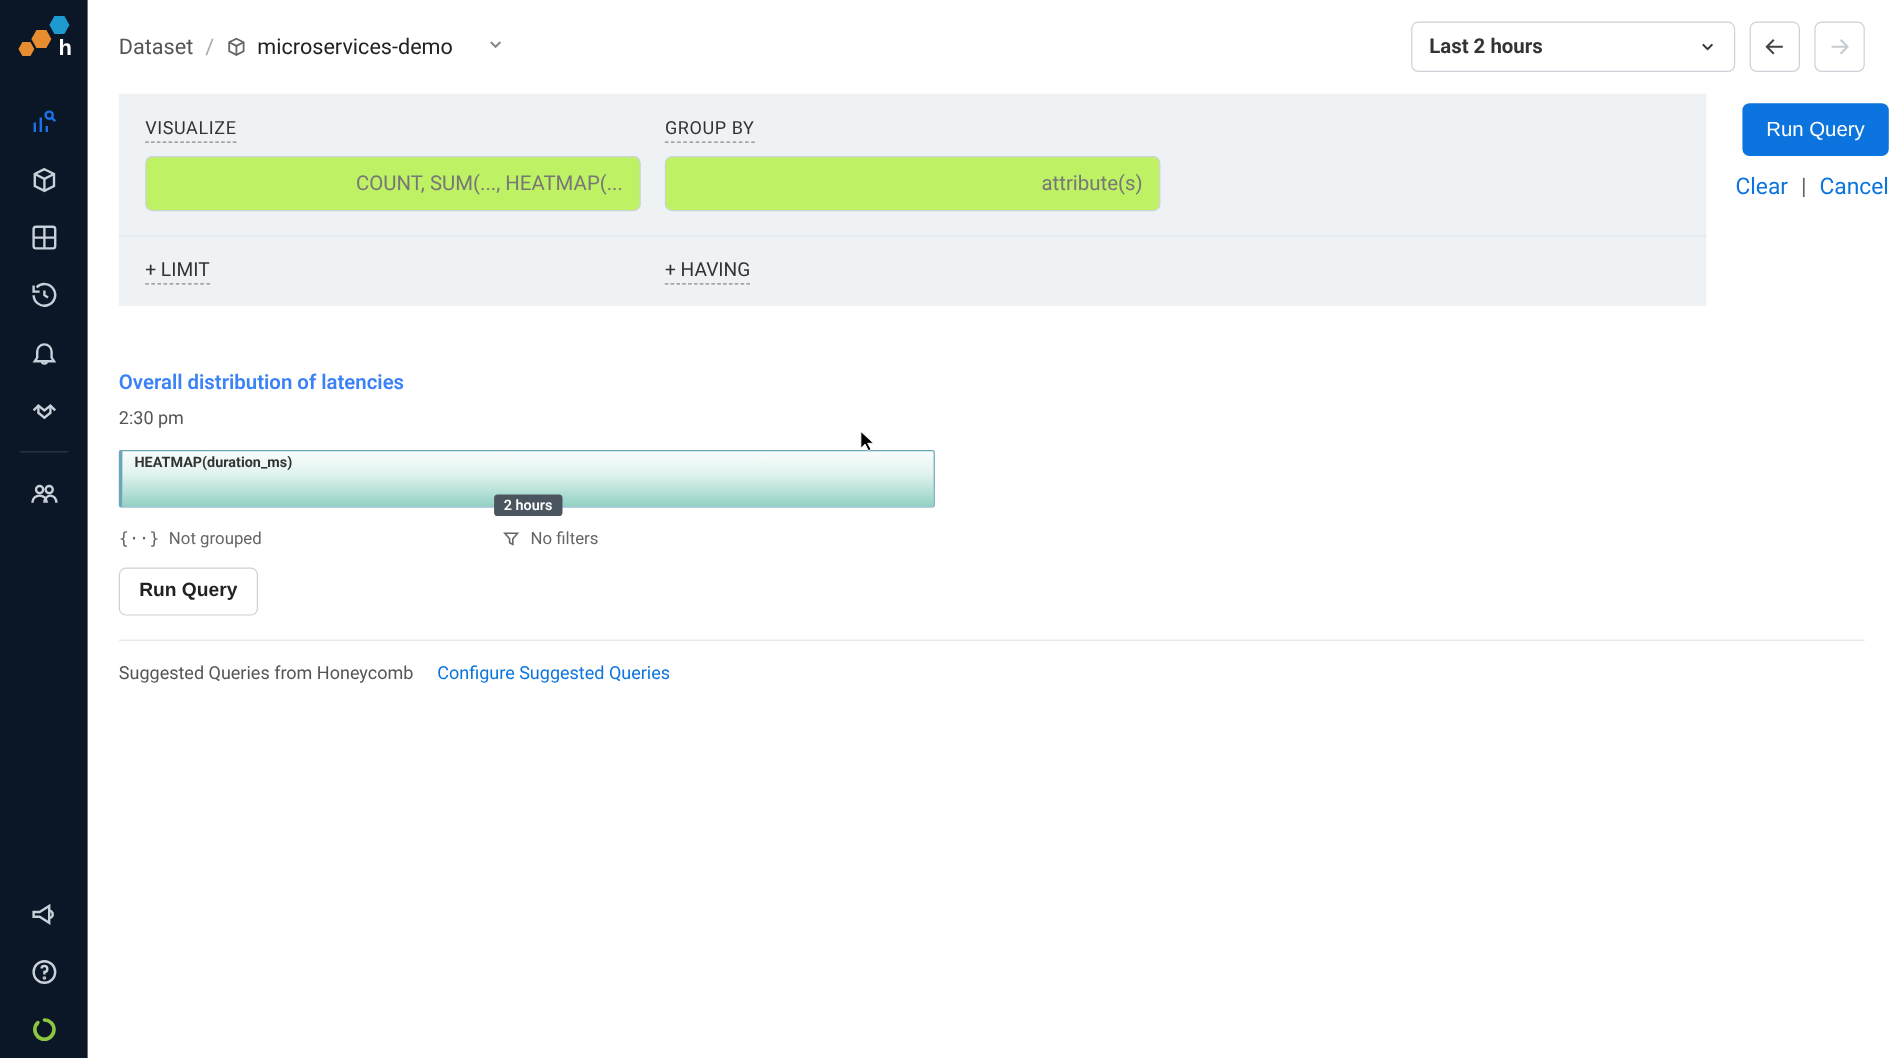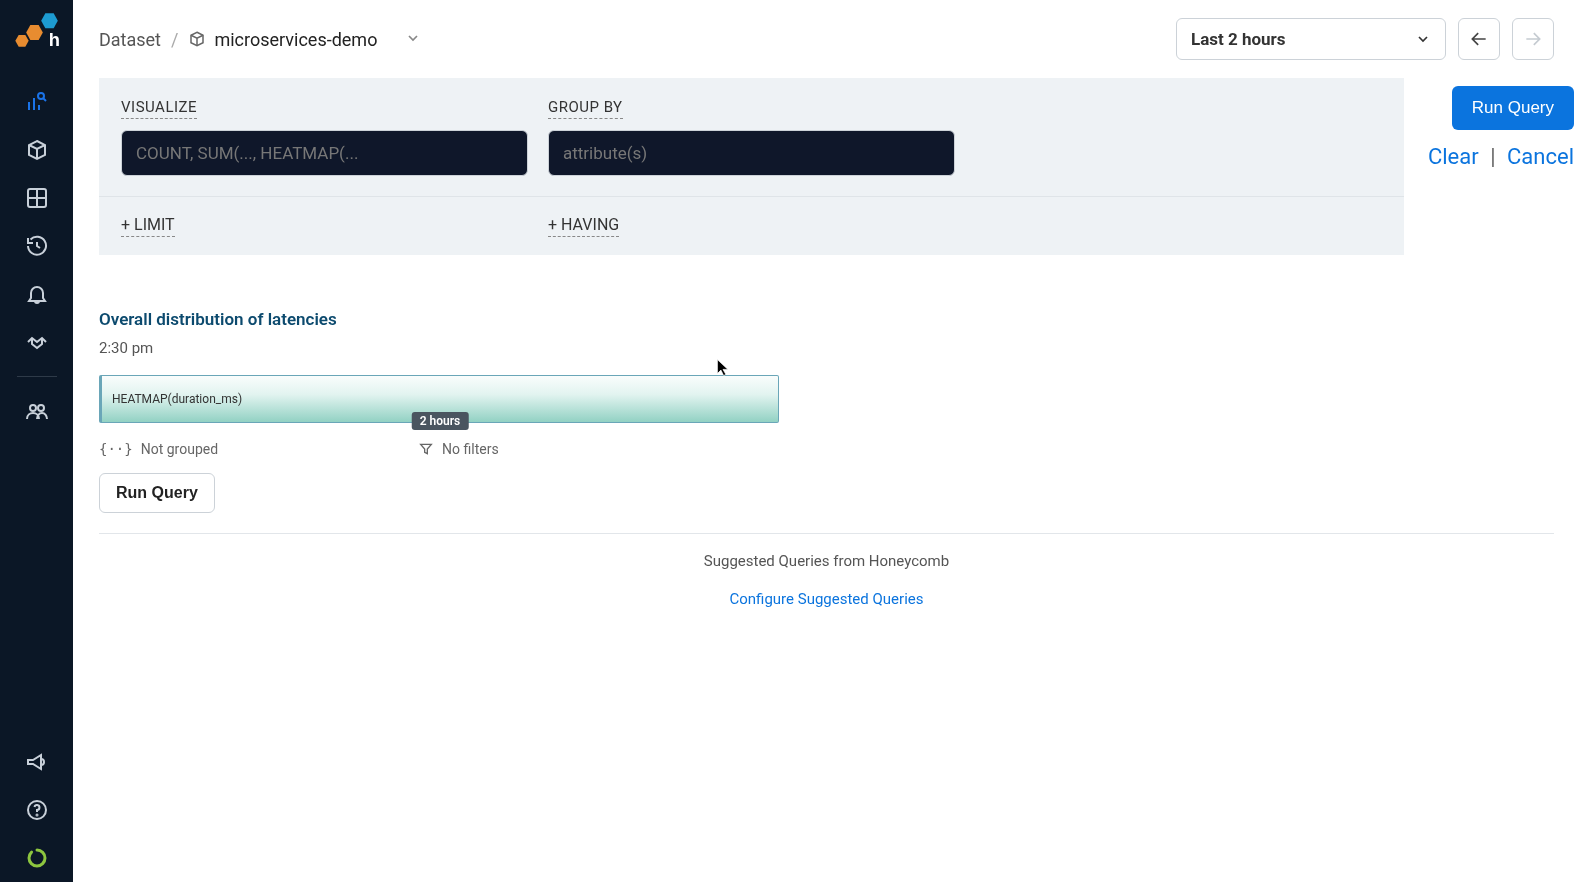--- a/index.html
+++ b/index.html
@@ -137,27 +137,28 @@
     }
     .and-toggle {
       display: flex;
       align-items: center;
       gap: 4px;
       font-size: 15px;
       color: #333;
       cursor: pointer;
     }
     .query-input {
-      background: #0f172a;
+      background: #bef264;
       border: 1px solid #ccd2d8;
       border-radius: 6px;
       padding: 12px 14px;
       color: #777;
       font-size: 17px;
       min-height: 46px;
+      text-align: right;
     }
     .query-extras {
       display: grid;
       grid-template-columns: 1fr 1fr 1fr;
       gap: 20px;
       padding: 18px 22px 18px 22px;
       border-top: 1px solid #dfe4e8;
       margin-top: 20px;
     }
     .extra-link {
@@ -183,21 +184,21 @@
       background: #0b74de;
       color: #fff;
       border: none;
       border-radius: 6px;
       padding: 12px 20px;
       font-size: 17px;
       font-weight: 500;
       cursor: pointer;
     }
     .clear-cancel {
-      font-size: 22px;
+      font-size: 19px;
       color: #0b74de;
     }
     .clear-cancel a { color: #0b74de; text-decoration: none; cursor: pointer; }
     .clear-cancel .divider { color: #666; margin: 0 6px; }
 
     
     .suggest-wrap {
       padding: 32px 26px 0 26px;
     }
     .suggest-title {
@@ -207,42 +208,42 @@
       border-bottom: 1px solid #e2e6ea;
       padding-bottom: 8px;
     }
     .suggest-item {
       margin-top: 22px;
       max-width: 680px;
     }
     .suggest-item h3 {
       font-size: 17px;
       font-weight: 600;
-      color: #0c4a6e;
+      color: #3b82f6;
     }
     .suggest-time {
       color: #555;
       margin-top: 10px;
       font-size: 15px;
     }
     .heatmap-card {
       border: 1px solid #6aa6b8;
       border-left: 3px solid #6aa6b8;
       background: linear-gradient(to top, rgba(100,190,170,0.7), rgba(140,210,195,0.25) 60%, rgba(200,230,225,0.1));
       height: 48px;
       margin-top: 18px;
       position: relative;
       border-radius: 2px;
     }
     .heatmap-label {
       position: absolute;
-      top: 16px;
+      top: 2px;
       left: 10px;
       font-size: 12px;
-      font-weight: 400;
+      font-weight: 700;
       color: #333;
     }
     .heatmap-badge {
       position: absolute;
       left: 50%;
       transform: translateX(-50%);
       bottom: -8px;
       background: #4a5560;
       color: #fff;
       font-size: 12px;
@@ -278,21 +279,20 @@
       cursor: pointer;
     }
     .suggest-footer {
       border-top: 1px solid #e2e6ea;
       margin-top: 20px;
       padding-top: 18px;
       display: flex;
       align-items: center;
       gap: 20px;
       font-size: 15px;
-      flex-direction: column;
     }
     .suggest-footer .label { color: #555; }
     .suggest-footer a { color: #0b74de; text-decoration: none; cursor: pointer; }
 
     .cursor {
       position: absolute;
       left: 716px;
       top: 358px;
       width: 14px;
       height: 20px;

